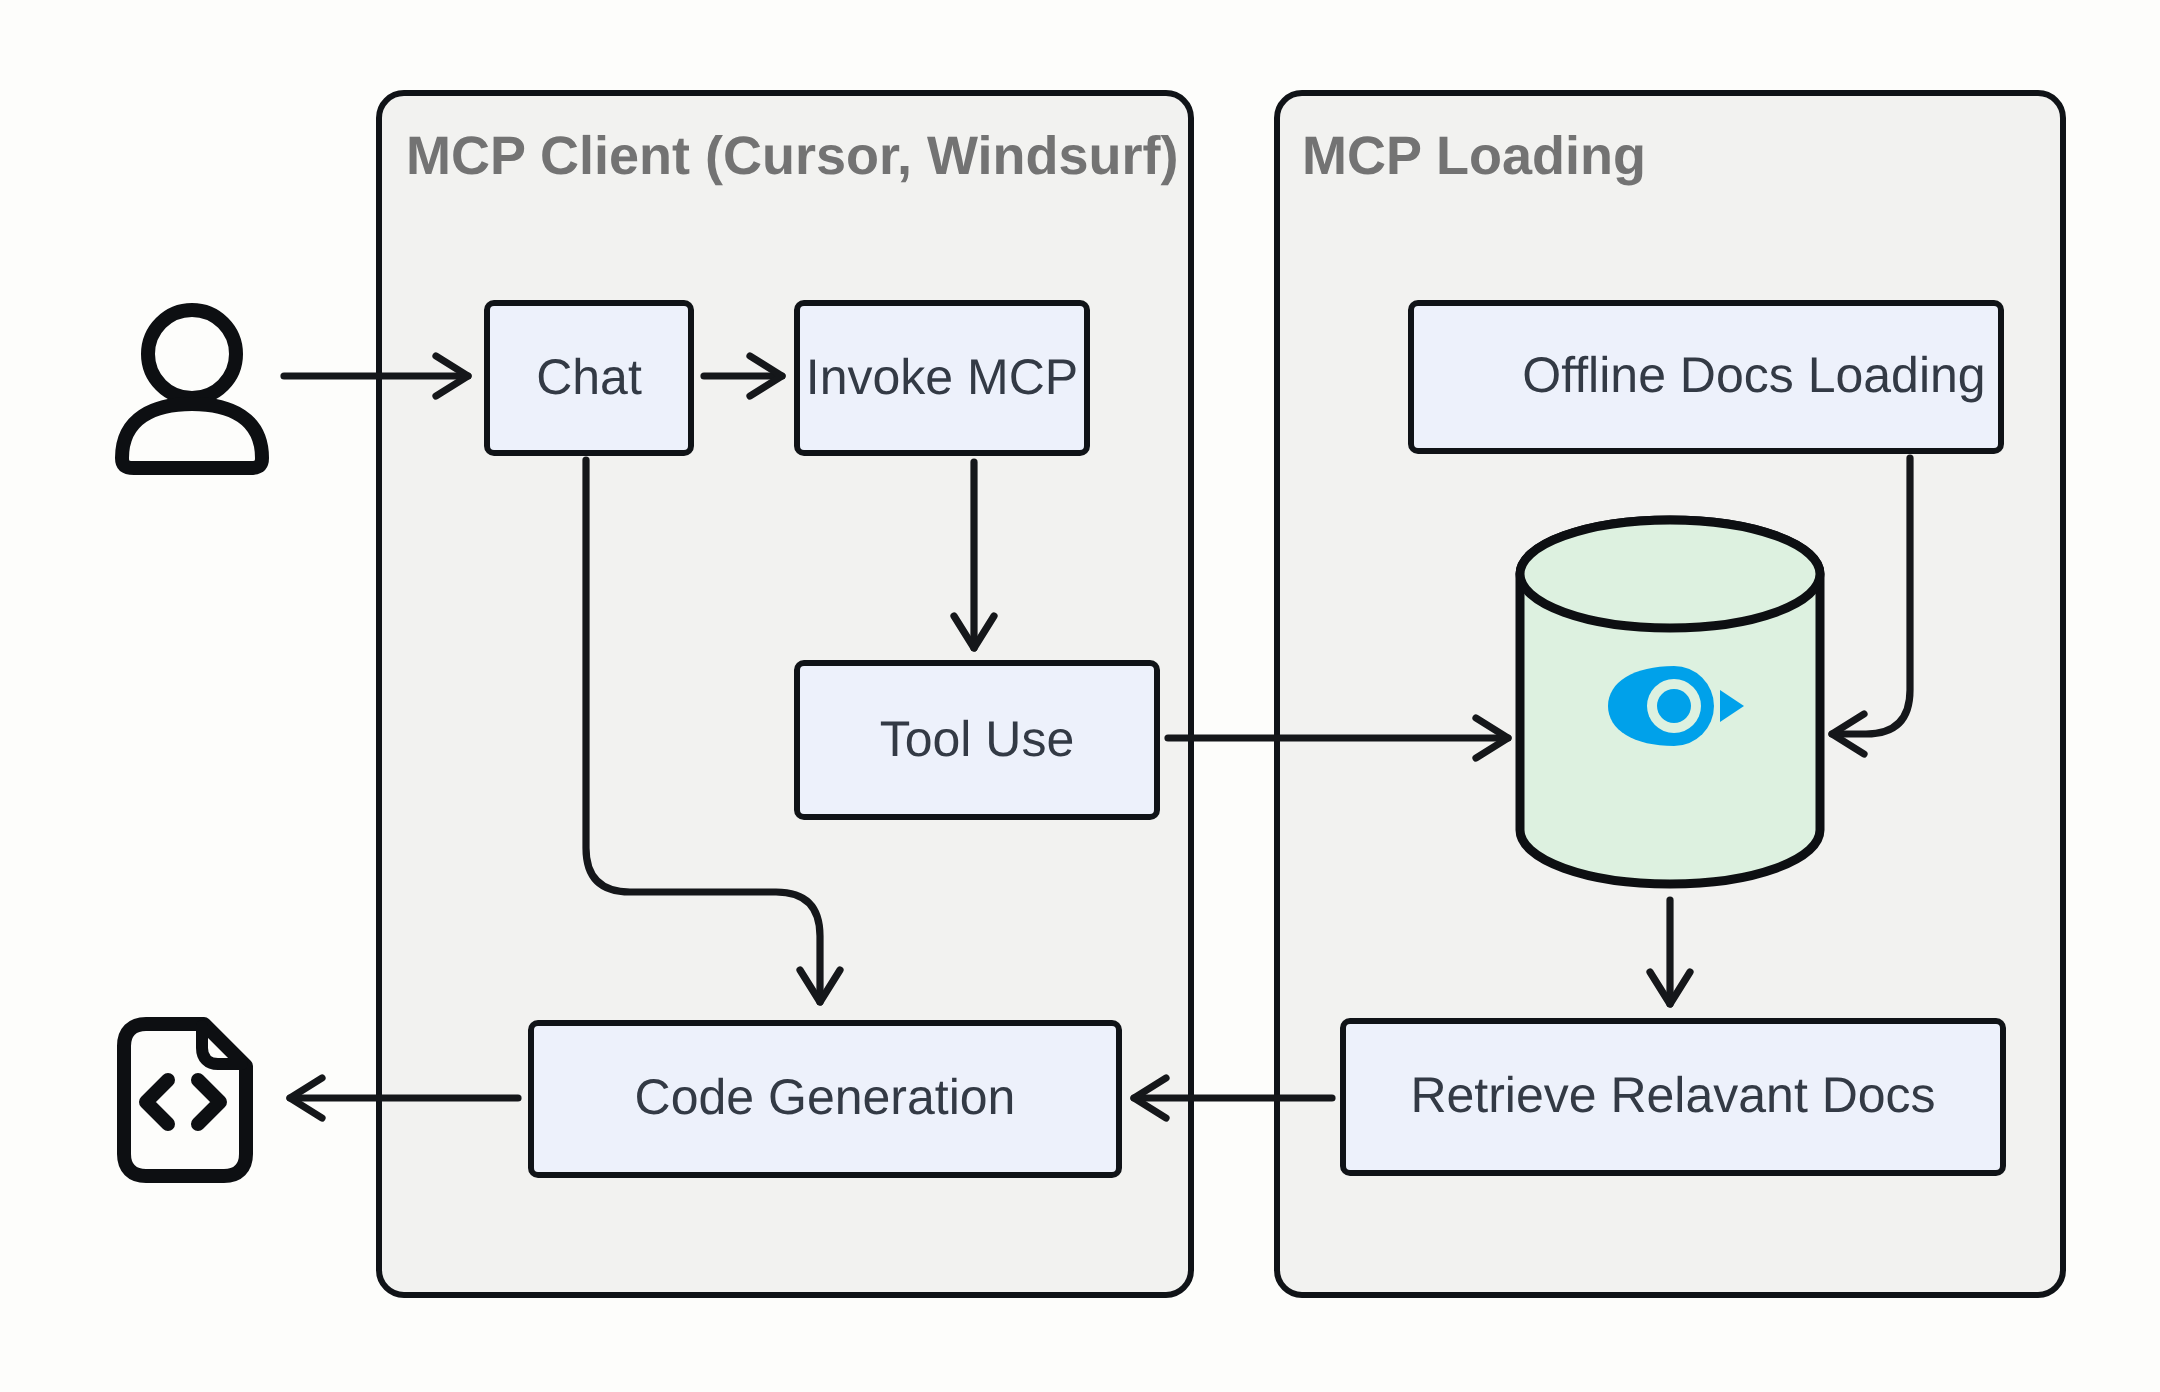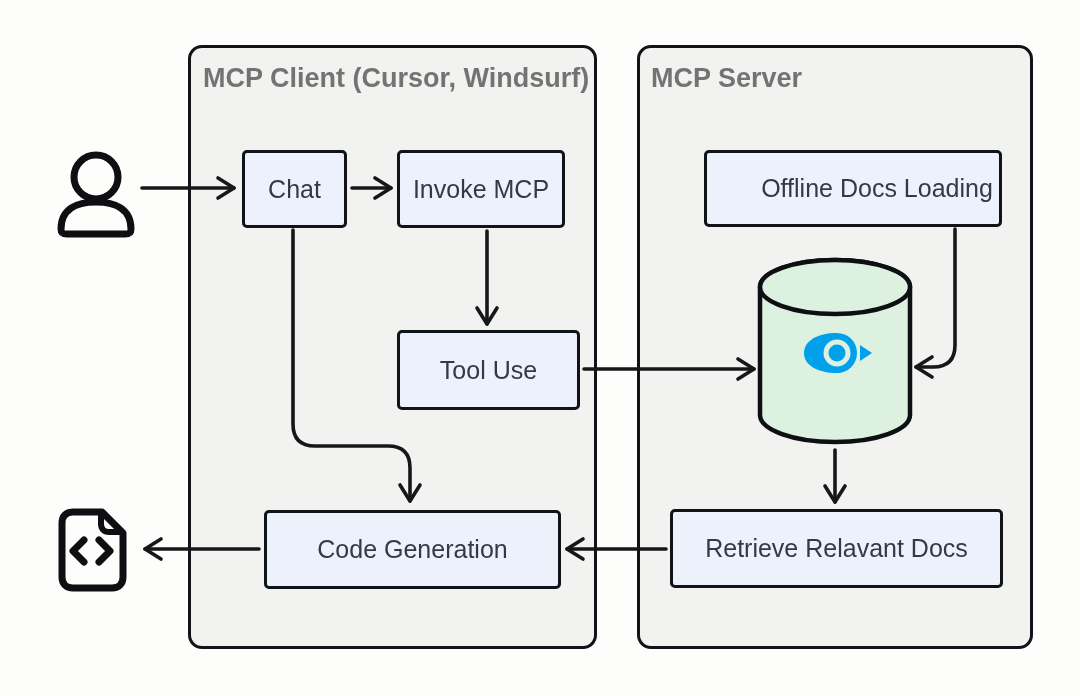--- a/index.html
+++ b/index.html
@@ -60,21 +60,21 @@
 </style>
 </head>
 <body>
 
 <div class="canvas">
 
   <div class="container" style="left:188px; top:45px; width:409px; height:604px;"></div>
   <div class="container" style="left:637px; top:45px; width:396px; height:604px;"></div>
 
   <div class="container-title" style="left:203px; top:63px;">MCP Client (Cursor, Windsurf)</div>
-  <div class="container-title" style="left:651px; top:63px;">MCP Server</div>
+  <div class="container-title" style="left:651px; top:63px;">MCP Loading</div>
 
   <svg id="overlay" viewBox="0 0 1080 696" xmlns="http://www.w3.org/2000/svg">
     <defs>
       <marker id="ah" markerUnits="userSpaceOnUse" markerWidth="30" markerHeight="30" refX="22" refY="13" orient="auto">
         <path d="M6,3 L22,13 L6,23" fill="none" stroke="#15171a" stroke-width="3.6" stroke-linecap="round" stroke-linejoin="round"></path>
       </marker>
     </defs>
 
     <g fill="none" stroke="#0d0f12" stroke-width="7" stroke-linejoin="round">
       <circle cx="96" cy="177" r="22"></circle>
@@ -108,20 +108,20 @@
       <path d="M 584,369 L 754,369" marker-end="url(#ah)"></path>
       <path d="M 293,230 L 293,424 Q 293,446 315,446 L 388,446 Q 410,446 410,468 L 410,501" marker-end="url(#ah)"></path>
       <path d="M 955,229 L 955,345 Q 955,367 933,367 L 916,367" marker-end="url(#ah)"></path>
       <path d="M 835,450 L 835,502" marker-end="url(#ah)"></path>
       <path d="M 666,549 L 567,549" marker-end="url(#ah)"></path>
       <path d="M 259,549 L 145,549" marker-end="url(#ah)"></path>
     </g>
   </svg>
 
   <div class="node" style="left:242px; top:150px; width:105px; height:78px;">Chat</div>
-  <div class="node" style="left:397px; top:150px; width:168px; height:78px;">Invoke MCP</div>
+  <div class="node" style="left:397px; top:150px; width:148px; height:78px;">Invoke MCP</div>
   <div class="node" style="left:264px; top:510px; width:297px; height:79px;">Code Generation</div>
   <div class="node" style="left:397px; top:330px; width:183px; height:80px;">Tool Use</div>
   <div class="node" style="left:704px; top:150px; width:298px; height:77px;padding-left:48px;">Offline Docs Loading</div>
   <div class="node" style="left:670px; top:509px; width:333px; height:79px;text-align:center;">Retrieve Relavant Docs</div>
 
 
 </div>
 
 </body></html>

